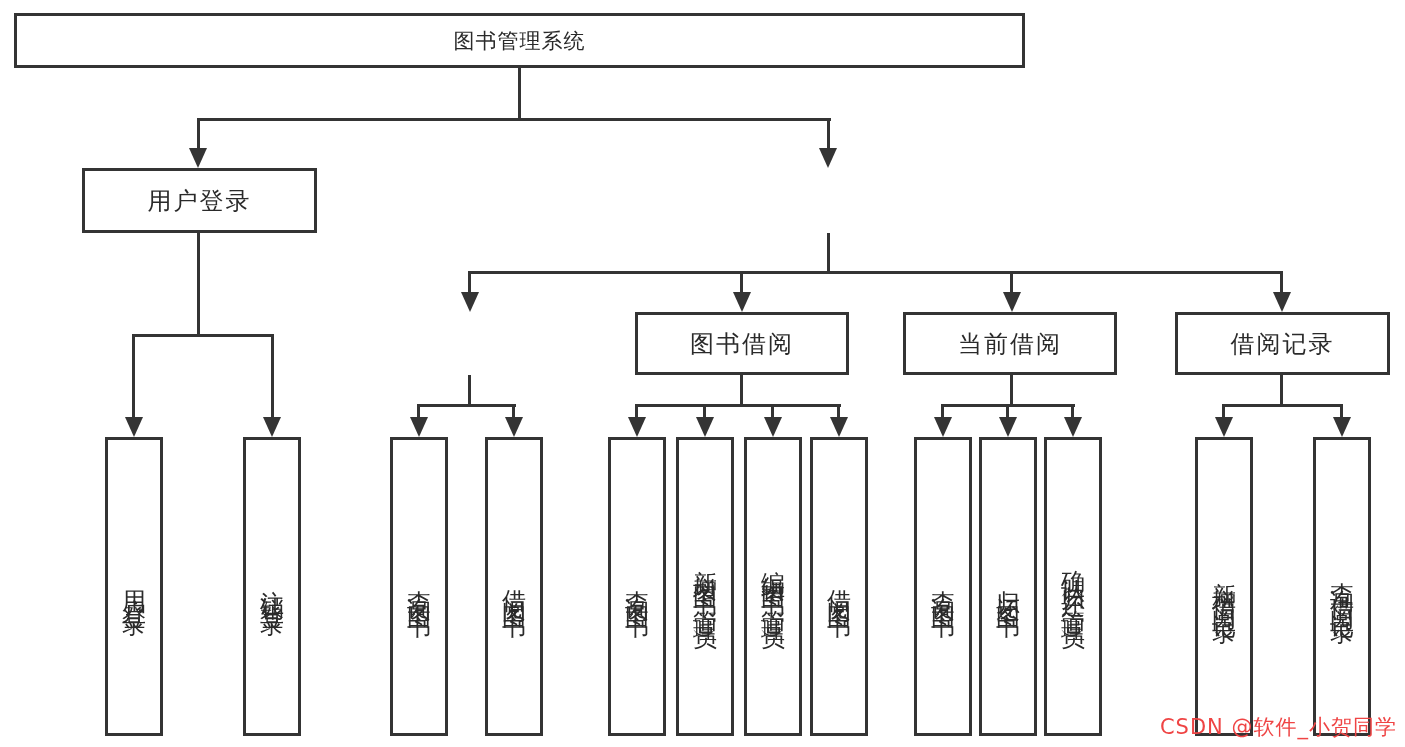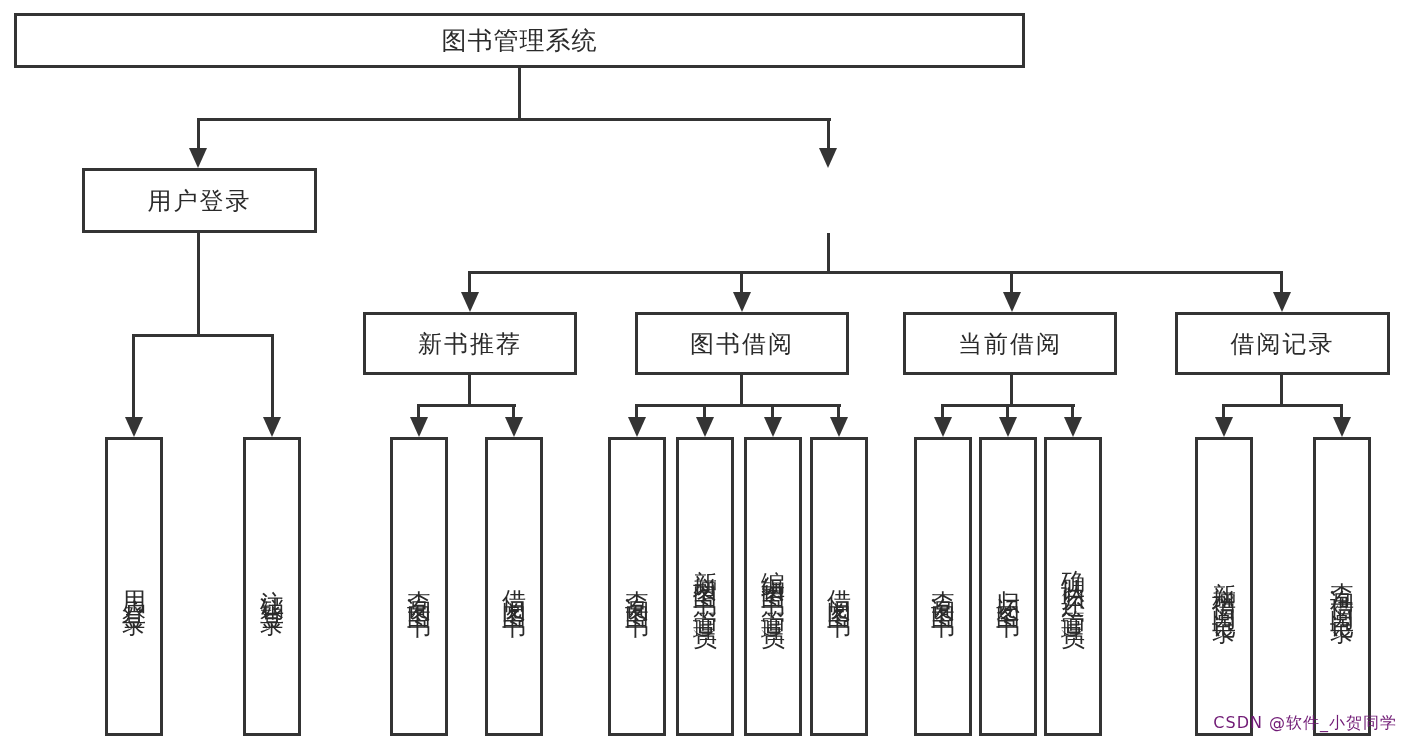--- a/index.html
+++ b/index.html
@@ -6,54 +6,51 @@
   #canvas{
     position:relative;width:1405px;height:747px;background:#ffffff;overflow:hidden;
     font-family:"DejaVu Sans","Liberation Sans",sans-serif;
   }
   .box{
     position:absolute;box-sizing:border-box;background:#ffffff;
     border:3px solid #343434;display:flex;align-items:center;justify-content:center;
     color:#2a2a2a;
   }
   .hlabel{font-size:24px;letter-spacing:2px;white-space:nowrap;}
-  .root-label{font-size:25px;letter-spacing:1px;}
+  .root-label{font-size:21px;letter-spacing:1px;}
   .leaf .vlabel{
     writing-mode:vertical-rl;text-orientation:mixed;
     font-size:24px;letter-spacing:8px;line-height:1;white-space:nowrap;
   }
   .hline{position:absolute;height:3px;background:#343434;}
   .vline{position:absolute;width:3px;background:#343434;}
   .arrow{
     position:absolute;width:0;height:0;
     border-left:9px solid transparent;border-right:9px solid transparent;
     border-top:20px solid #343434;
   }
   .watermark{
     position:absolute;right:8px;top:713px;
-    font-size:16px;color:#701a75;letter-spacing:1px;white-space:nowrap;
+    font-size:21px;color:#ef4444;letter-spacing:1px;white-space:nowrap;
   }
 </style>
 </head>
 <body>
 
 <div id="canvas">
 
   <div class="box" style="left:14px;top:13px;width:1011px;height:55px;">
     <span class="root-label">图书管理系统</span>
   </div>
 
   <div class="box" style="left:82px;top:168px;width:235px;height:65px;">
     <span class="hlabel">用户登录</span>
   </div>
 
 
-  <div class="box" style="left:363px;top:312px;width:214px;height:63px;">
-    <span class="hlabel">新书推荐</span>
-  </div>
 
   <div class="box" style="left:635px;top:312px;width:214px;height:63px;">
     <span class="hlabel">图书借阅</span>
   </div>
 
   <div class="box" style="left:903px;top:312px;width:214px;height:63px;">
     <span class="hlabel">当前借阅</span>
   </div>
 
   <div class="box" style="left:1175px;top:312px;width:215px;height:63px;">

